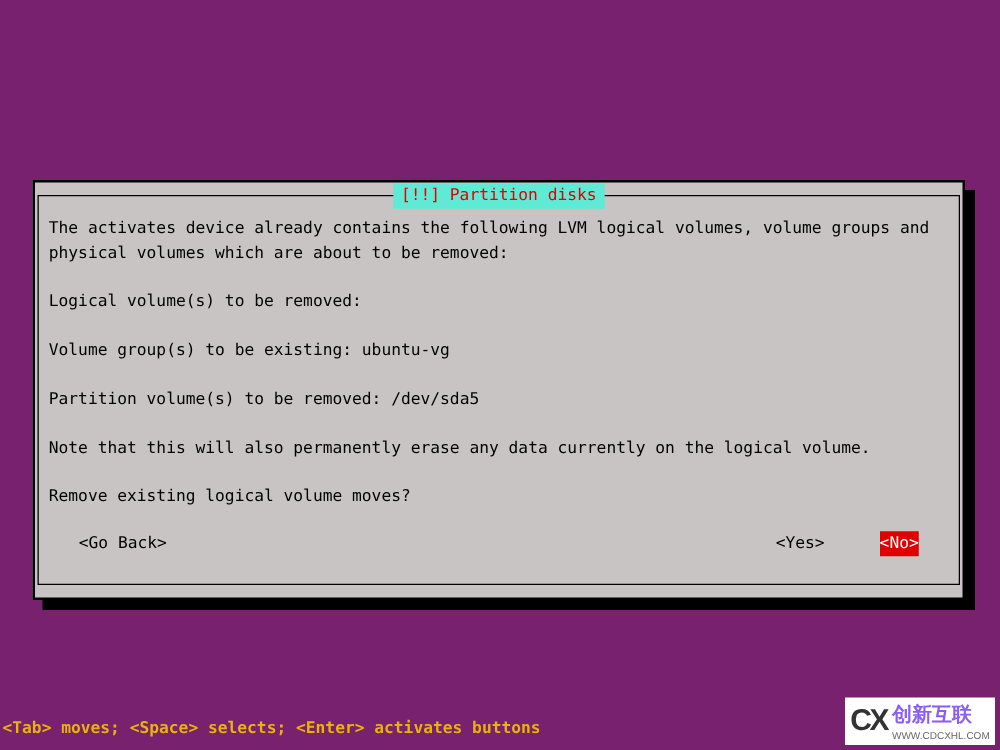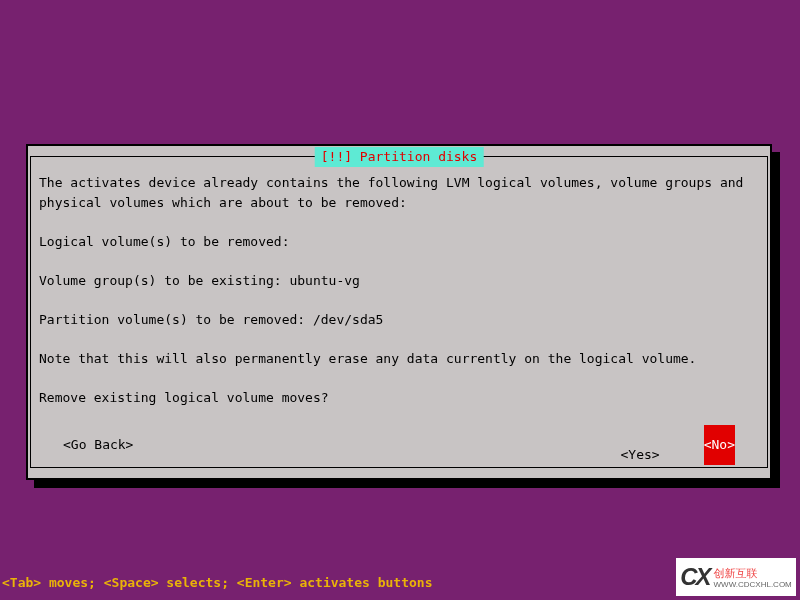--- a/index.html
+++ b/index.html
@@ -67,21 +67,21 @@
     cursor: pointer;
   }
   .btn-right {
     display: flex;
     gap: 44px;
     align-items: flex-end;
   }
   .btn-no {
     background: #e10000;
     color: #fff;
-    padding: 10px 0px;
+    padding: 0 0px;
   }
   .help-bar {
     position: absolute;
     bottom: 8px;
     left: 0;
     color: #eab308;
     font-size: 13px;
     padding-left: 2px;
     font-weight: bold;
   }
@@ -94,21 +94,20 @@
     background: #fff;
     display: flex;
     align-items: center;
     justify-content: center;
     gap: 4px;
     font-family: sans-serif;
   }
   .watermark .cx {
     font-size: 24px;
     font-weight: bold;
-    font-style: italic;
     color: #333;
     letter-spacing: -2px;
   }
   .watermark .cx-sub {
     font-size: 8px;
     color: #666;
     line-height: 1;
   }
   .watermark .cx-wrap {
     display: flex;
@@ -150,16 +149,16 @@
   </div>
 </div>
 
 <div class="help-bar">
   <span>&lt;Tab&gt; moves; &lt;Space&gt; selects; &lt;Enter&gt; activates buttons</span>
 </div>
 
 <div class="watermark">
   <span class="cx">CX</span>
   <span class="cx-wrap">
-    <span style="font-size:11px;color:#ef4444;font-weight:normal;">创新互联</span>
+    <span style="font-size:16px;color:#8b5cf6;font-weight:bold;">创新互联</span>
     <span class="cx-sub">WWW.CDCXHL.COM</span>
   </span>
 </div>
 
 </body></html>

